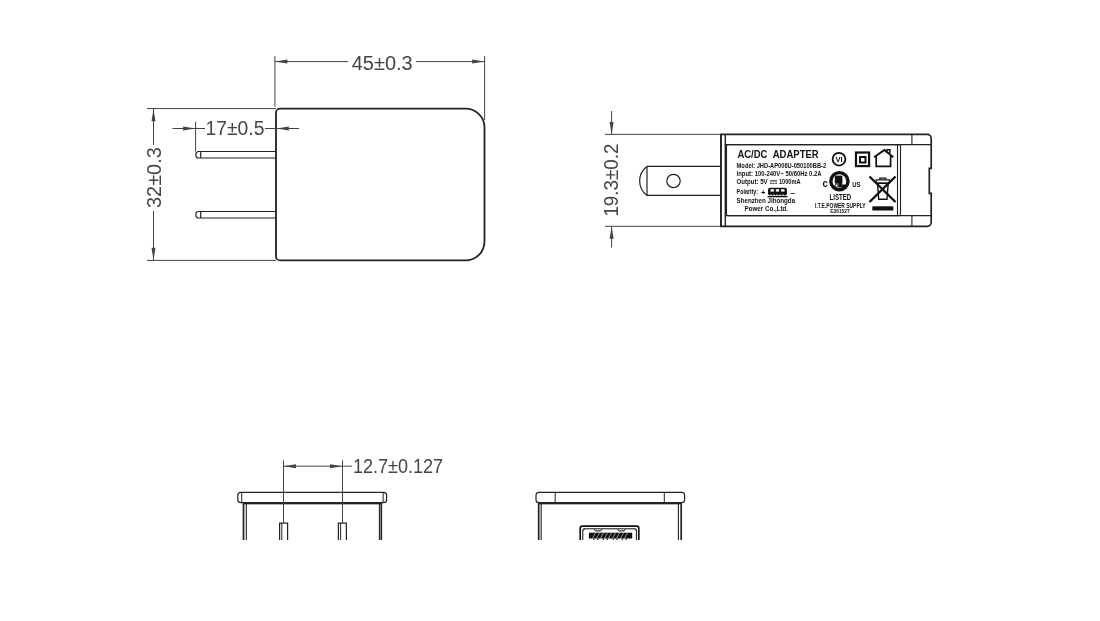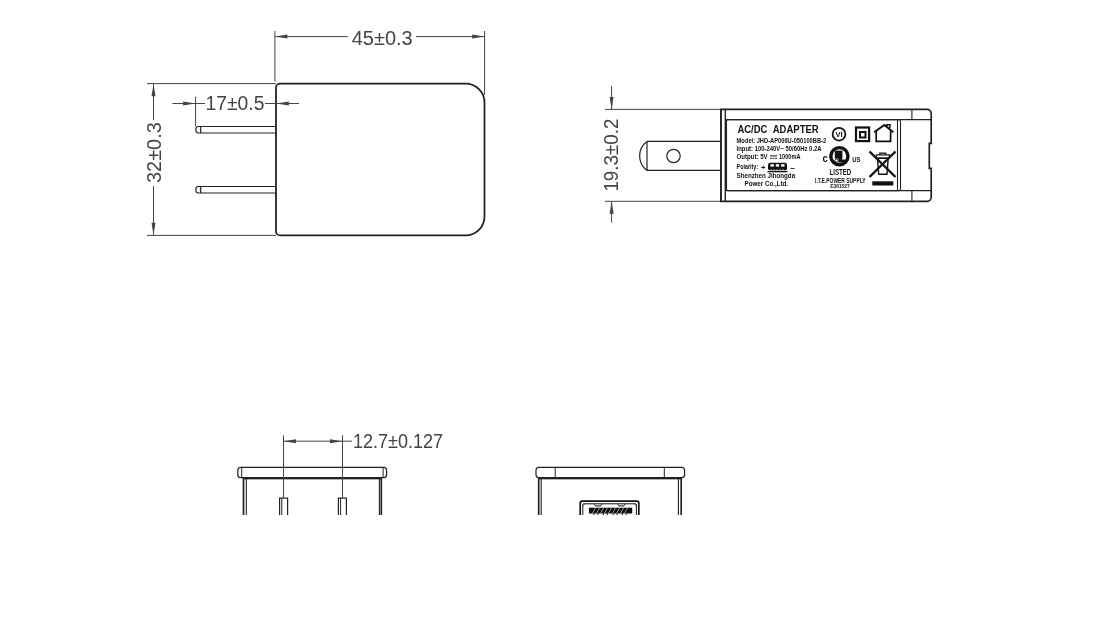--- a/index.html
+++ b/index.html
@@ -1,16 +1,16 @@
 <!DOCTYPE html>
 <html><head>
 <meta charset="utf-8">
 <style>
   html,body{margin:0;padding:0;background:#ffffff;}
-  .wrap{width:1100px;height:515px;position:relative;background:#fff;overflow:hidden;}
+  .wrap{width:1100px;height:515px;position:relative;background:#fff;overflow:hidden;margin-top:25px;}
   svg{position:absolute;left:0;top:0;}
   text{font-family:"Liberation Sans",sans-serif;}
 </style>
 </head>
 <body>
 <div class="wrap">
 <svg width="1100" height="621" viewBox="0 0 1100 621">
 
   <g stroke="#222" fill="none" stroke-width="1.2">
 

